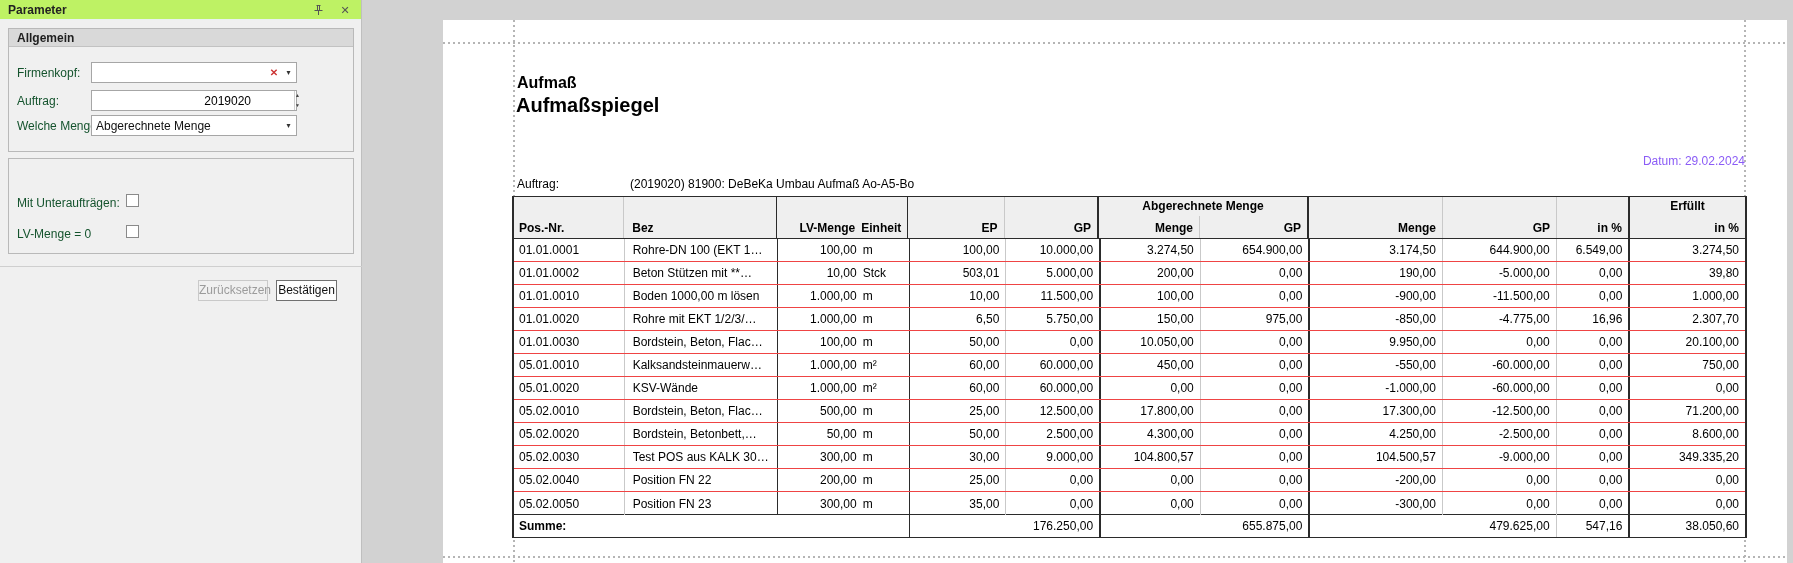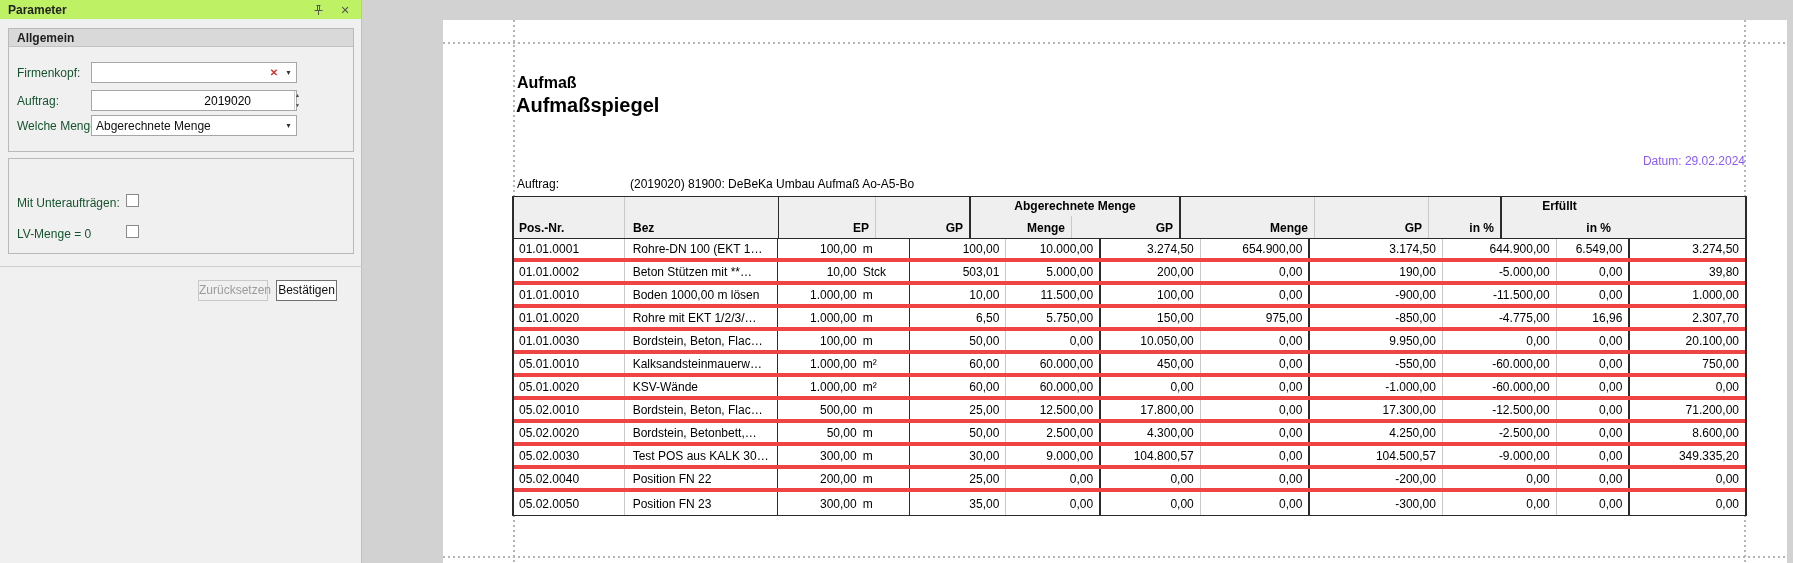--- a/index.html
+++ b/index.html
@@ -66,21 +66,21 @@
   .hcell { display:flex; align-items:flex-end; padding-bottom:3px; font-weight:bold; }
   .grp { display:flex; flex-direction:column; }
   .grp-label { height:19px; text-align:center; font-weight:bold; padding-top:2px; }
   .grp-sub { flex:1; display:flex; }
   .grp-sub .hcell { height:100%; }
 
   .bl-l { border-left:1px solid #c9c9c9; }
   .bl-d { border-left:1px solid #2b2b2b; }
   .bl-t { border-left:2px solid #2b2b2b; }
 
-  .row, .srow { display:flex; height:23px; align-items:center; border-bottom:4px solid #ef4444; }
+  .row, .srow { display:flex; height:23px; align-items:center; border-bottom:1px solid #ef4444; }
   .row:last-child { border-bottom:none; }
   .srow { border-bottom:none; }
   .cell { height:100%; display:flex; align-items:center; }
   .num { justify-content:flex-end; padding-right:6px; }
   .txt { padding-left:8px; }
 
   .c-pos { width:110px; padding-left:5px; }
   .c-bez { width:154px; }
   .c-lv  { width:132px; }
   .c-ep  { width:97px; }
@@ -166,20 +166,24 @@
   <div class="r-title-large">Aufmaßspiegel</div>
   <div class="r-date">Datum: 29.02.2024</div>
   <div class="r-auftrag-label">Auftrag:</div>
   <div class="r-auftrag-value">(2019020) 81900: DeBeKa Umbau Aufmaß Ao-A5-Bo</div>
 
   <div class="rtable">
 
     <div class="hdr">
       <div class="hcell c-pos">Pos.-Nr.</div>
       <div class="hcell c-bez txt bl-l">Bez</div>
+      <div class="hcell c-lv bl-d">
+        <span class="lv-num">LV-Menge</span>
+        <span class="lv-unit">Einheit</span>
+      </div>
       <div class="hcell c-ep num bl-d">EP</div>
       <div class="hcell c-gp num bl-l">GP</div>
       <div class="grp bl-t" style="width:210px;">
         <div class="grp-label">Abgerechnete Menge</div>
         <div class="grp-sub">
           <div class="hcell num" style="width:101px;">Menge</div>
           <div class="hcell num bl-l" style="width:109px;">GP</div>
         </div>
       </div>
       <div class="grp bl-t" style="width:321px;">
@@ -385,14 +389,22 @@
     <div class="cell c-gp num bl-l">0,00</div>
     <div class="cell c-amm num bl-t">0,00</div>
     <div class="cell c-amg num bl-l">0,00</div>
     <div class="cell c-dm num bl-t">-300,00</div>
     <div class="cell c-dg num bl-l">0,00</div>
     <div class="cell c-dp num bl-l">0,00</div>
     <div class="cell c-erf num bl-t">0,00</div>
   </div>
       </div>
 
+    <div class="srow" style="border-top:1px solid #2b2b2b; margin-top:-1px;">
+      <div class="cell s-label">Summe:</div>
+      <div class="cell s-gp num bl-d">176.250,00</div>
+      <div class="cell s-am num bl-t">655.875,00</div>
+      <div class="cell s-dg num bl-t">479.625,00</div>
+      <div class="cell s-dp num bl-l">547,16</div>
+      <div class="cell s-erf num bl-t">38.050,60</div>
+    </div>
   </div>
 </div>
 
 </body></html>

